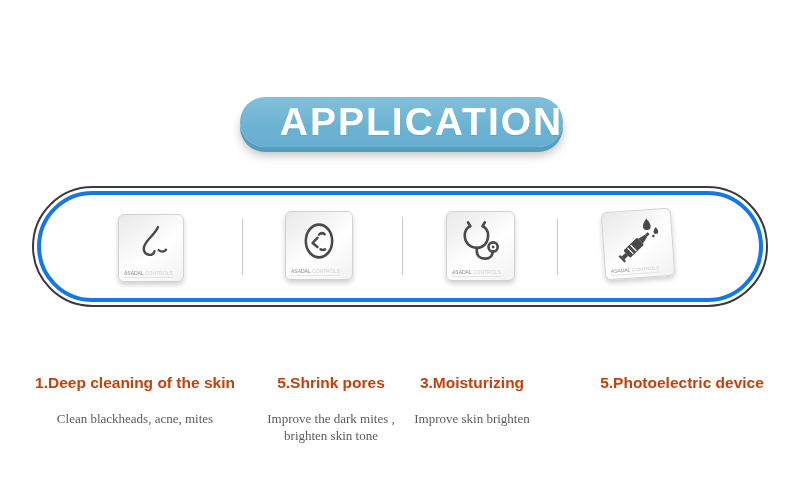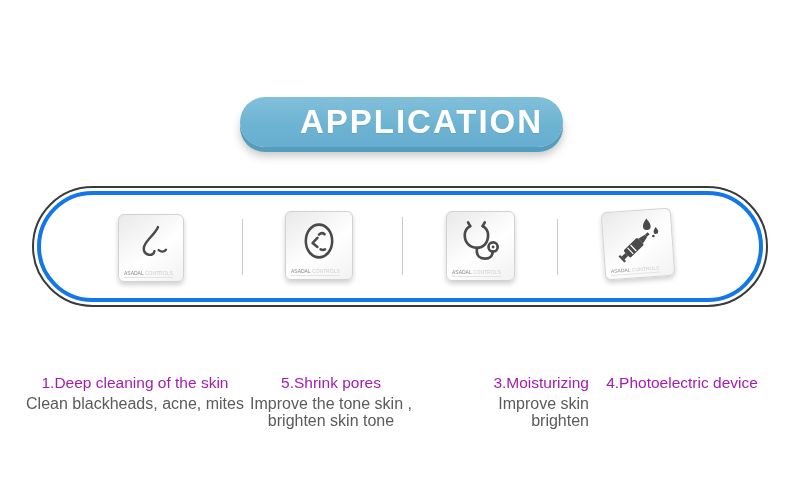--- a/index.html
+++ b/index.html
@@ -12,21 +12,21 @@
 
   
   .app-banner{
     position:absolute;left:240px;top:97px;width:323px;height:50px;
     border-radius:27px;
     background:linear-gradient(180deg,#82c0da 0%,#6db4d3 55%,#66add0 100%);
     box-shadow:0 5px 0 #559dbc, 0 9px 9px rgba(70,70,70,0.30);
     display:flex;align-items:center;justify-content:center;
   }
   .app-banner span{
-    color:#ffffff;font-size:33px;font-weight:bold;letter-spacing:2px;
+    color:#ffffff;font-size:39px;font-weight:bold;letter-spacing:2px;
     text-shadow:0 1px 1px rgba(0,0,0,0.08);
     margin-left:40px;
   }
 
   
   .panel-outer{
     position:absolute;left:32px;top:186px;width:736px;height:121px;
     border:2px solid #3a3a3a;border-radius:62px;background:#ffffff;
     box-sizing:border-box;
   }
@@ -57,29 +57,30 @@
   .t4{left:603px;top:210px;width:70px;height:68px;transform:rotate(-4deg);}
 
   .divider{position:absolute;width:1px;background:#c9c9c9;}
   .d1{left:242px;top:219px;height:56px;}
   .d2{left:402px;top:217px;height:58px;}
   .d3{left:557px;top:219px;height:56px;}
 
   
   .feature{position:absolute;top:373px;text-align:center;}
   .feature .f-title{
-    color:#a21caf;font-size:15.5px;font-weight:normal;line-height:19px;
+    color:#c2410c;font-size:15.5px;font-weight:bold;line-height:19px;
   }
   .feature .f-sub{
-    color:#5b5b5b;font-size:16px;line-height:17px;white-space:pre-line;
-    margin-top:3px;
+    color:#5b5b5b;font-size:13px;line-height:17px;white-space:pre-line;
+    margin-top:18px;
+    font-family:Liberation Serif, serif;
   }
   .f1{left:15px;width:240px;}
   .f2{left:248px;width:166px;}
-  .f3{left:439px;width:150px;text-align:right;}
+  .f3{left:397px;width:150px;}
   .f4{left:587px;width:190px;}
 
   .stroke-ic{fill:none;stroke:#4a4a4a;stroke-width:3.2;stroke-linecap:round;stroke-linejoin:round;}
   .fill-ic{fill:#4a4a4a;stroke:none;}
 </style>
 </head>
 <body>
 
 <div class="canvas">
 
@@ -150,24 +151,24 @@
   <div class="divider d1"></div>
   <div class="divider d2"></div>
   <div class="divider d3"></div>
 
   <div class="feature f1">
     <div class="f-title">1.Deep cleaning of the skin</div>
     <div class="f-sub">Clean blackheads, acne, mites</div>
   </div>
   <div class="feature f2">
     <div class="f-title">5.Shrink pores</div>
-    <div class="f-sub">Improve the tone skin ,
+    <div class="f-sub">Improve the dark mites ,
 brighten skin tone</div>
   </div>
   <div class="feature f3">
     <div class="f-title">3.Moisturizing</div>
     <div class="f-sub">Improve skin brighten</div>
   </div>
   <div class="feature f4">
-    <div class="f-title">4.Photoelectric device</div>
+    <div class="f-title">5.Photoelectric device</div>
   </div>
 
 </div>
 
 </body></html>

